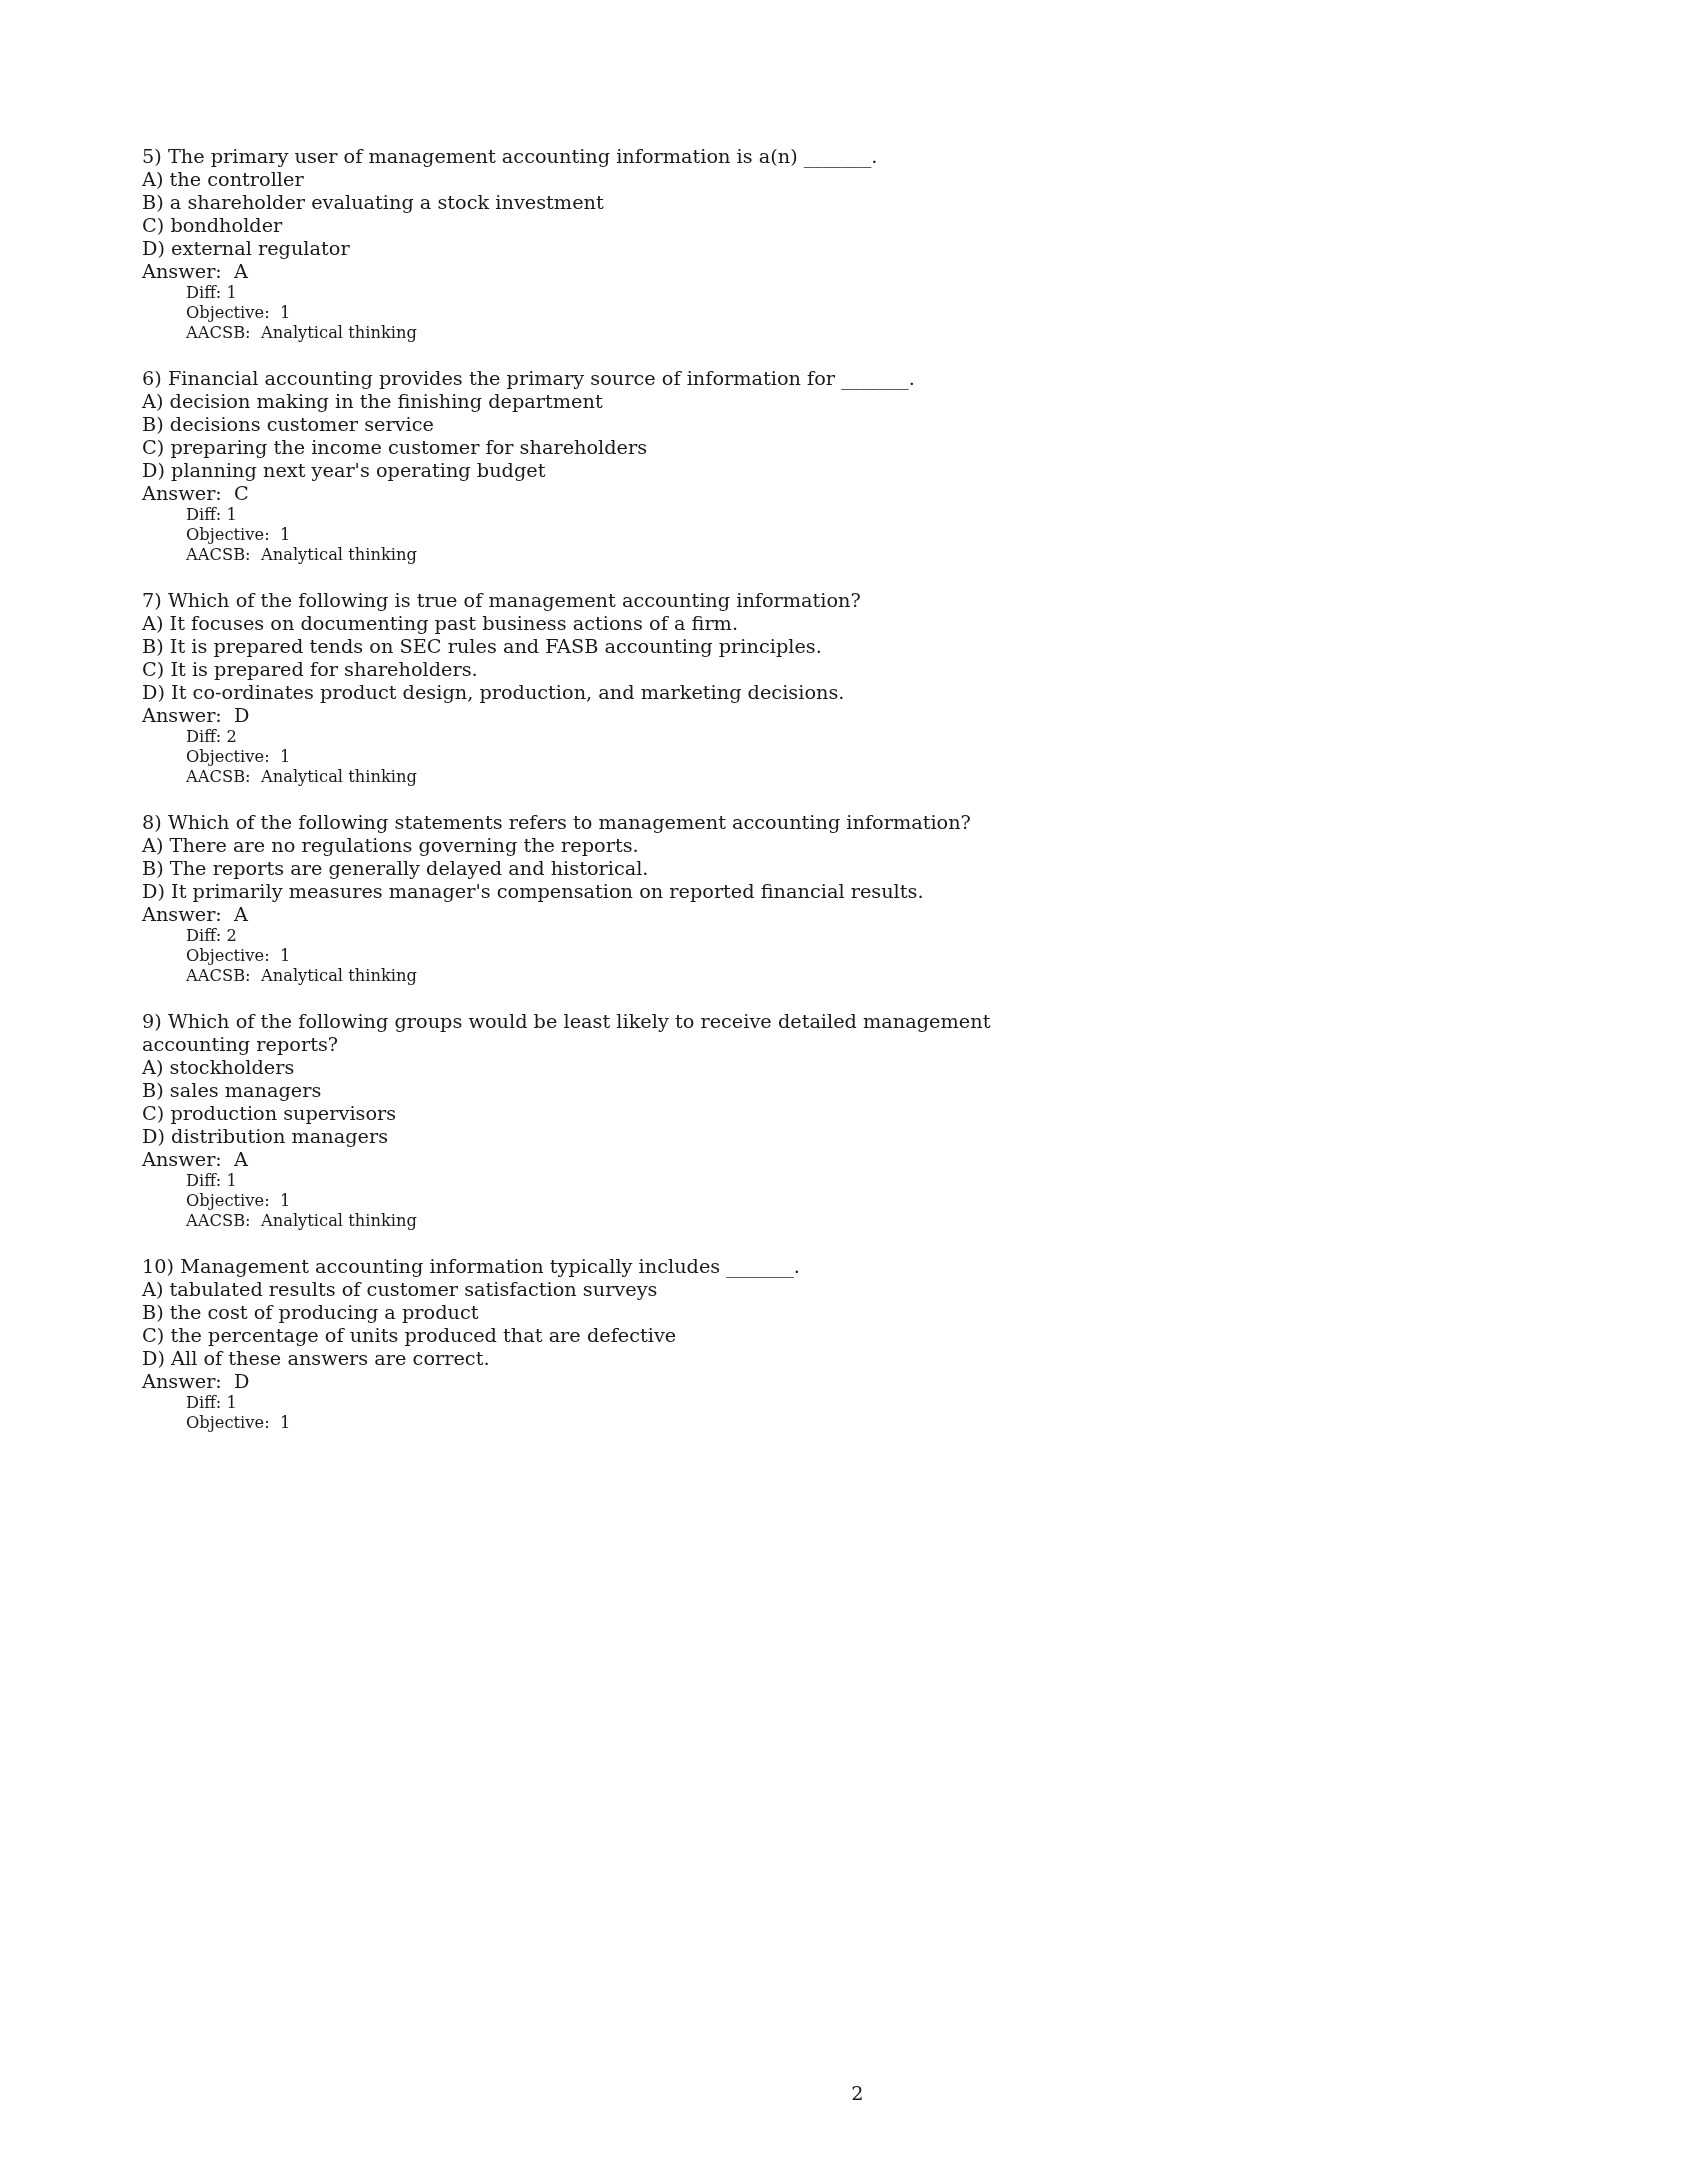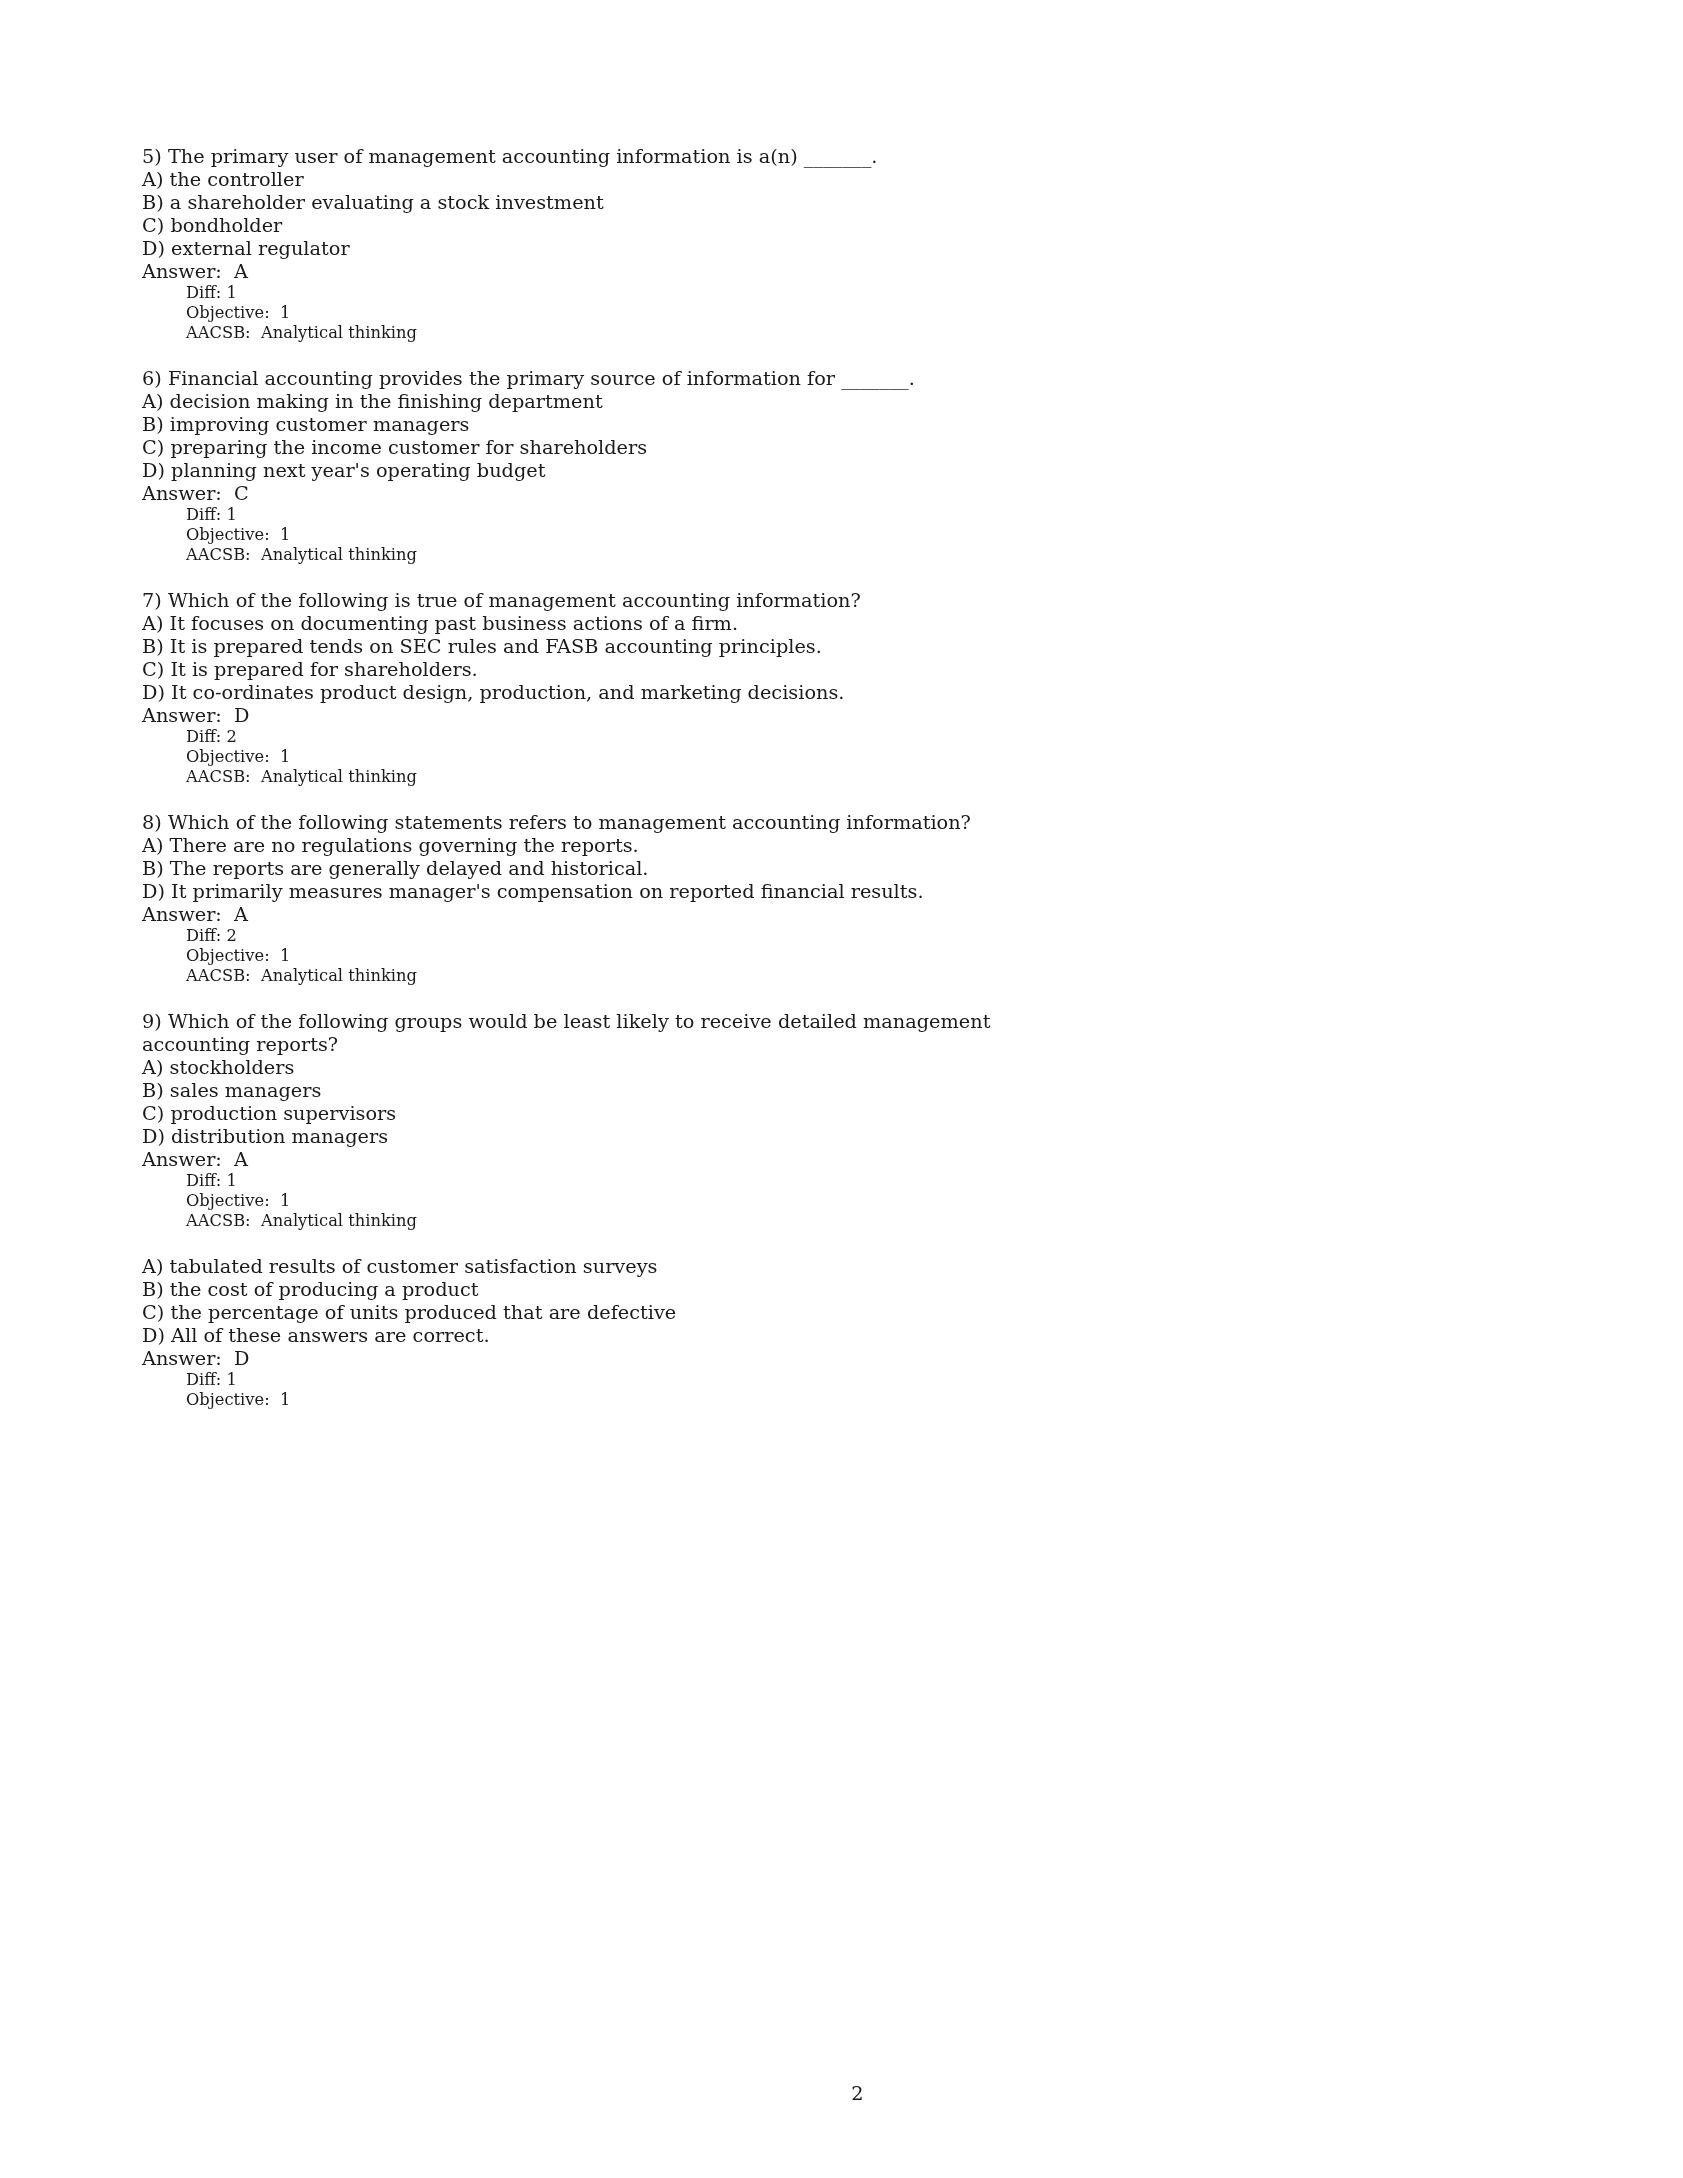--- a/index.html
+++ b/index.html
@@ -63,21 +63,21 @@
     <div class="q-answer">Answer:  A</div>
     <div class="q-meta">Diff: 1</div>
     <div class="q-meta">Objective:  1</div>
     <div class="q-meta">AACSB:  Analytical thinking</div>
   </div>
 
   <div class="question">
     <div class="q-text">6) Financial accounting provides the primary source of information for _______.</div>
     <div class="q-options">
           <div class="q-option">A) decision making in the finishing department</div>
-          <div class="q-option">B) improving customer managers</div>
+          <div class="q-option">B) decisions customer service</div>
           <div class="q-option">C) preparing the income customer for shareholders</div>
           <div class="q-option">D) planning next year's operating budget</div>
         </div>
     <div class="q-answer">Answer:  C</div>
     <div class="q-meta">Diff: 1</div>
     <div class="q-meta">Objective:  1</div>
     <div class="q-meta">AACSB:  Analytical thinking</div>
   </div>
 
   <div class="question">
@@ -115,20 +115,21 @@
           <div class="q-option">C) production supervisors</div>
           <div class="q-option">D) distribution managers</div>
         </div>
     <div class="q-answer">Answer:  A</div>
     <div class="q-meta">Diff: 1</div>
     <div class="q-meta">Objective:  1</div>
     <div class="q-meta">AACSB:  Analytical thinking</div>
   </div>
 
   <div class="question">
+    <div class="q-text">10) Management accounting information typically includes _______.</div>
     <div class="q-options">
           <div class="q-option">A) tabulated results of customer satisfaction surveys</div>
           <div class="q-option">B) the cost of producing a product</div>
           <div class="q-option">C) the percentage of units produced that are defective</div>
           <div class="q-option">D) All of these answers are correct.</div>
         </div>
     <div class="q-answer">Answer:  D</div>
     <div class="q-meta">Diff: 1</div>
     <div class="q-meta">Objective:  1</div>
 

